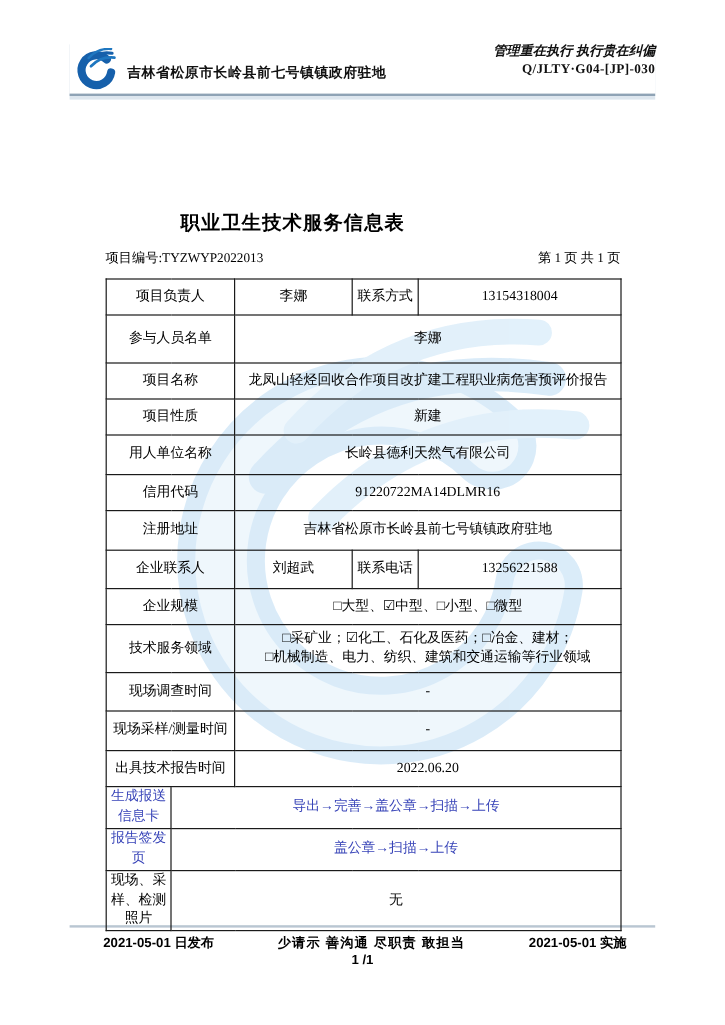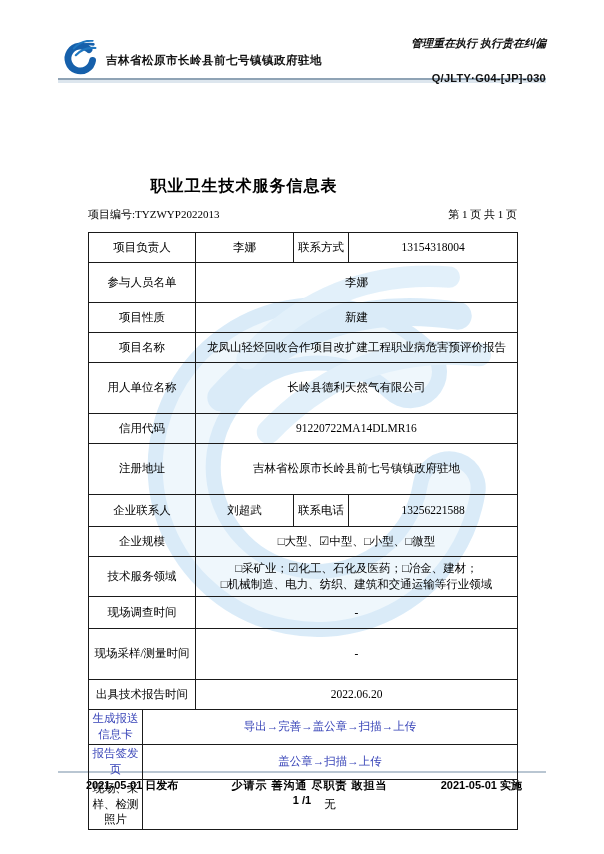--- a/index.html
+++ b/index.html
@@ -19,22 +19,22 @@
   .brand-name{
     font-family:"Liberation Sans","DejaVu Sans",sans-serif;
     font-weight:bold;font-size:11.5px;color:#111;letter-spacing:.5px;
   }
   .header-right{text-align:right;line-height:1.35;margin-top:2px;}
   .slogan{
     font-family:"Liberation Sans","DejaVu Sans",sans-serif;
     font-weight:bold;font-style:italic;font-size:11px;color:#111;
   }
   .doc-code{
-    font-family:Liberation Sans, sans-serif;
-    font-weight:bold;font-size:11px;color:#111;letter-spacing:.3px;margin-top:20px;
+    font-family:Liberation Serif, serif;
+    font-weight:bold;font-size:11px;color:#111;letter-spacing:.3px;
   }
   
   .doc-title{
     position:absolute;top:176px;left:0;width:488px;text-align:center;
     font-family:"Liberation Sans","DejaVu Sans",sans-serif;
     font-weight:bold;font-size:16px;letter-spacing:1px;color:#000;
   }
   .meta-row{
     position:absolute;top:207px;left:88px;width:429px;
     display:flex;justify-content:space-between;align-items:flex-end;
@@ -48,21 +48,21 @@
   }
   table.form{
     position:relative;z-index:1;
     width:429px;border-collapse:collapse;table-layout:fixed;
     font-size:11.5px;color:#000;background:transparent;
   }
   table.form td{
     border:1px solid #1a1a1a;text-align:center;vertical-align:middle;
     padding:1px 3px;line-height:1.35;overflow:hidden;
   }
-  .h30{height:30px}.h32{height:32px}.h33{height:51px}
+  .h30{height:30px}.h32{height:32px}.h33{height:33px}
   .h35{height:35px}.h40{height:40px}.h42{height:42px}
   .blue{color:#3844b8;}
   
   .footer{
     position:absolute;top:771px;left:58px;width:488px;
     border-top:2px solid #b9c6d2;
   }
   .footer-row{
     display:flex;justify-content:space-between;align-items:baseline;
     padding:5px 24px 0 28px;
@@ -130,26 +130,26 @@
         <td colspan="2">项目负责人</td>
         <td>李娜</td>
         <td>联系方式</td>
         <td>13154318004</td>
       </tr>
       <tr class="h40">
         <td colspan="2">参与人员名单</td>
         <td colspan="3">李娜</td>
       </tr>
       <tr class="h30">
+        <td colspan="2">项目名称</td>
+        <td colspan="3">龙凤山轻烃回收合作项目改扩建工程职业病危害预评价报告</td>
+      </tr>
+      <tr class="h30">
         <td colspan="2">项目性质</td>
         <td colspan="3">新建</td>
-      </tr>
-      <tr class="h30">
-        <td colspan="2">项目名称</td>
-        <td colspan="3">龙凤山轻烃回收合作项目改扩建工程职业病危害预评价报告</td>
       </tr>
       <tr class="h33">
         <td colspan="2">用人单位名称</td>
         <td colspan="3">长岭县德利天然气有限公司</td>
       </tr>
       <tr class="h30">
         <td colspan="2">信用代码</td>
         <td colspan="3">91220722MA14DLMR16</td>
       </tr>
       <tr class="h33">

